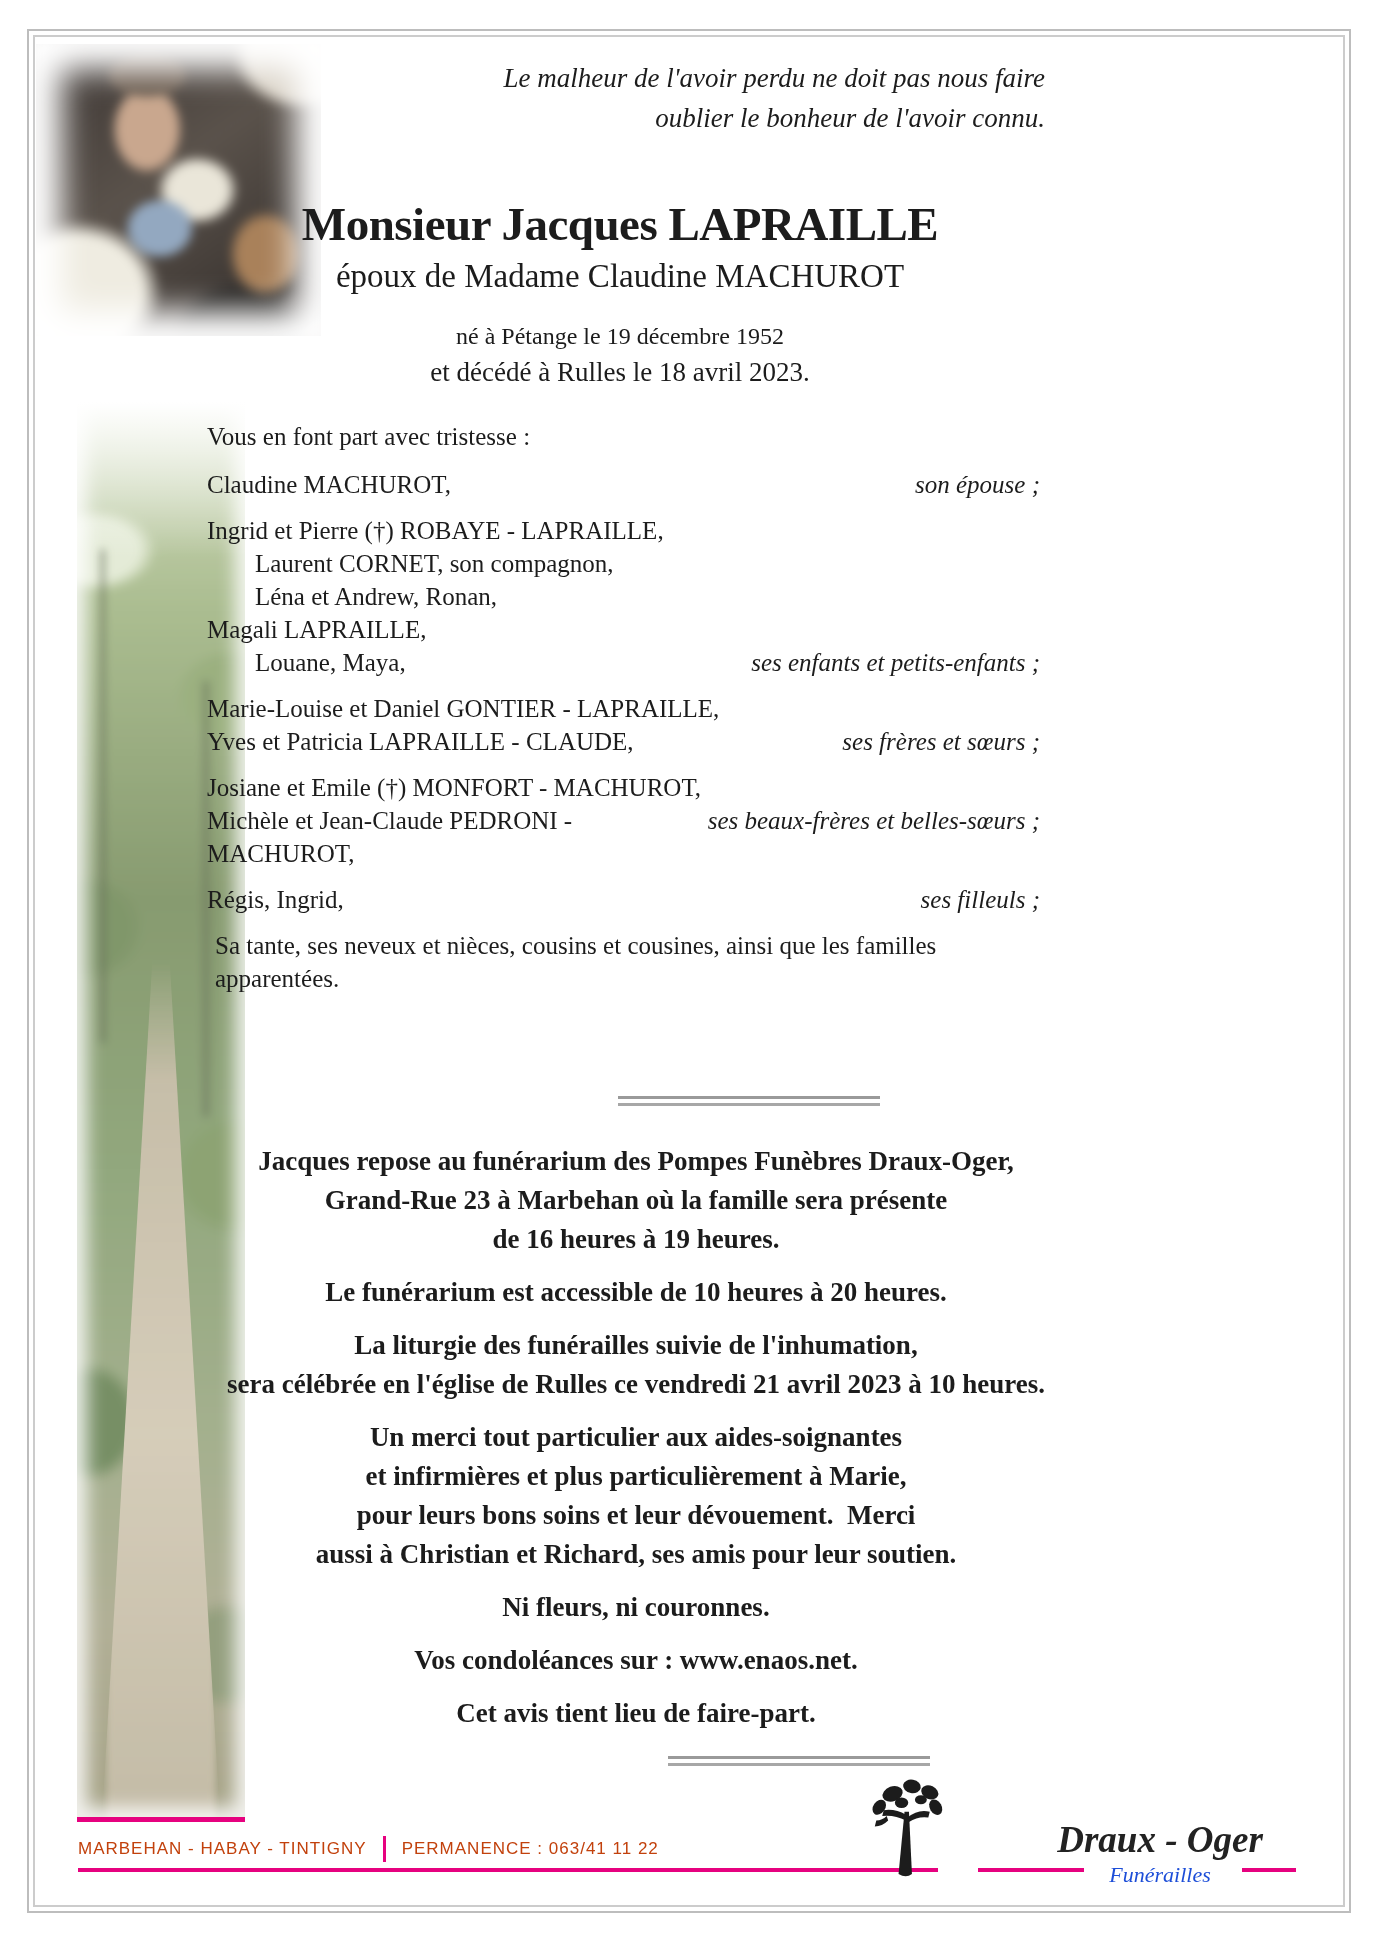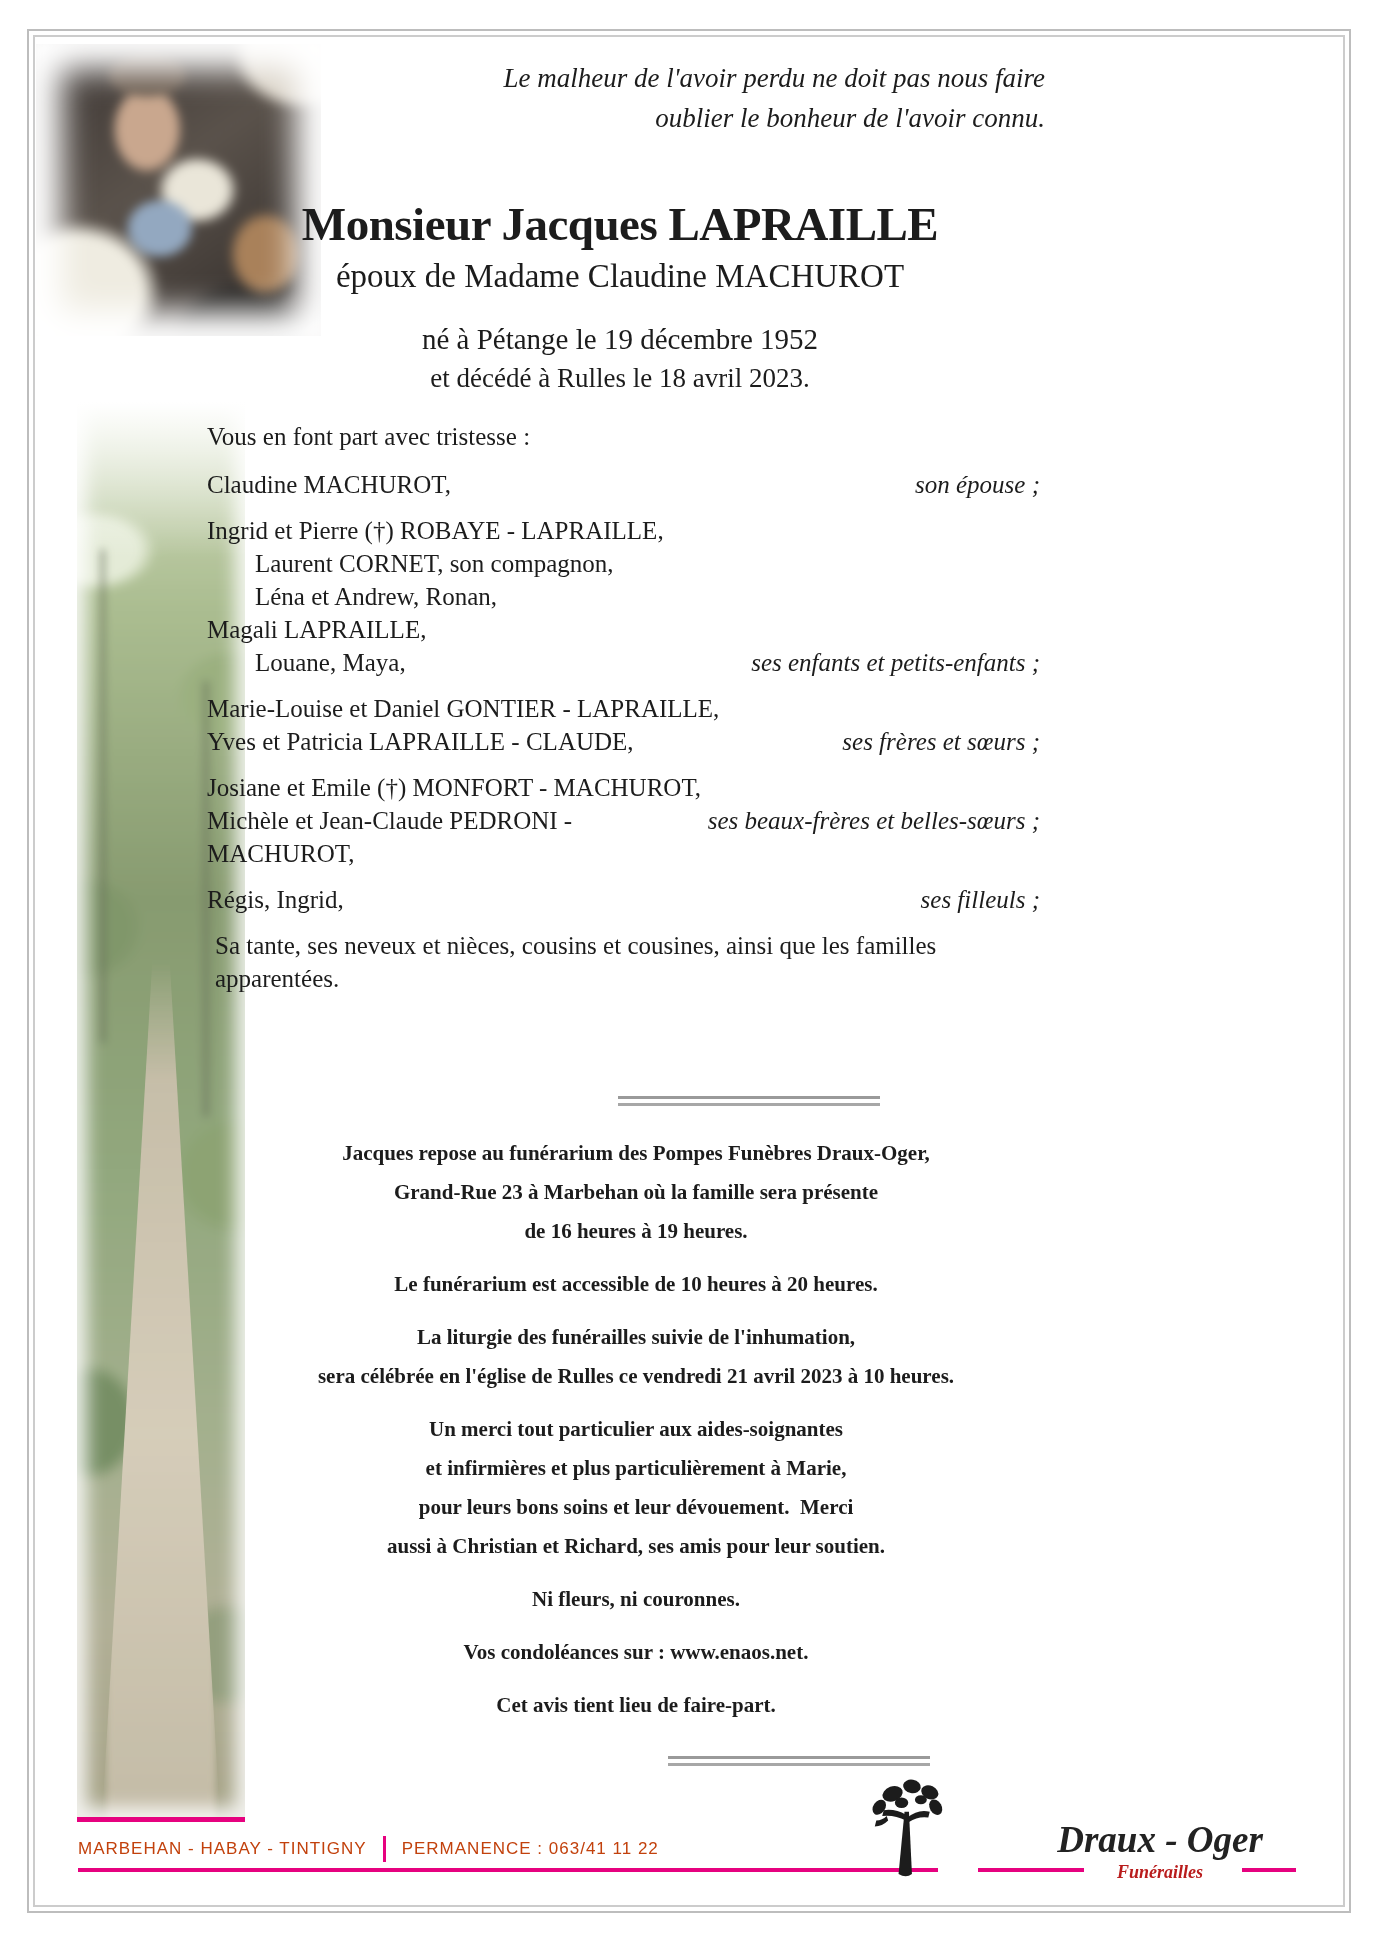--- a/index.html
+++ b/index.html
@@ -57,55 +57,55 @@
     box-shadow:inset 0 0 18px 10px rgba(255,255,255,.85);}
 
   
   .quote{position:absolute;top:58px;right:332px;text-align:right;font-style:italic;
          font-size:27px;line-height:40px;}
 
   
   .header-block{position:absolute;left:190px;top:198px;width:860px;text-align:center;}
   .header-block h1{margin:0;font-size:47px;line-height:52px;font-weight:bold;letter-spacing:-.5px;}
   .spouse-line{font-size:33px;margin-top:8px;}
-  .birth-line{font-size:29px;margin-top:28px;}
+  .birth-line{font-size:24px;margin-top:28px;}
   .death-line{font-size:27px;margin-top:7px;}
 
   
   .family-section{position:absolute;left:207px;top:420px;width:833px;font-size:25px;}
   .family-intro{margin:0 0 15px;line-height:33px;}
   .family-group{margin-bottom:13px;}
   .family-row{display:flex;justify-content:space-between;align-items:baseline;line-height:33px;}
   .family-row.indent .family-name{padding-left:48px;}
   .relation{font-style:italic;white-space:nowrap;padding-left:20px;}
   .family-closing{margin:8px;line-height:33px;}
 
   
   .sep{position:absolute;width:262px;height:4px;border-top:3px solid #9a9a9a;border-bottom:3px solid #a7a7a7;}
   .sep.top{left:618px;top:1096px;}
   .sep.bottom{left:668px;top:1756px;}
 
   
   .announcements{position:absolute;left:205px;top:1134px;width:862px;text-align:center;}
-  .announcement{margin:0 0 14px;font-weight:bold;font-size:21px;line-height:39px;}
+  .announcement{margin:8px 0 14px;font-weight:bold;font-size:27px;line-height:39px;}
 
   
   :root{--pink:#e6017f;}
   .footer-text{position:absolute;left:78px;top:1836px;display:flex;align-items:center;
     font-family:"Liberation Sans","DejaVu Sans",sans-serif;font-size:17px;letter-spacing:1px;color:#c2410c;}
   .footer-vbar{width:3px;height:26px;background:var(--pink);margin:0 16px;}
   .pink-seg{position:absolute;top:1868px;height:4px;background:var(--pink);}
   .seg1{left:78px;width:860px;}
   .seg2{left:978px;width:106px;}
   .seg3{left:1242px;width:54px;}
   .tree-logo{position:absolute;left:860px;top:1776px;width:92px;height:104px;}
   .brand-name{position:absolute;left:1040px;top:1820px;width:240px;text-align:center;
     font-style:italic;font-weight:bold;font-size:37px;line-height:40px;color:#222;}
   .brand-subtitle{position:absolute;left:1084px;top:1862px;width:152px;text-align:center;
-    font-style:italic;font-weight:bold;font-size:18px;color:#b91c1c;}
+    font-style:italic;font-weight:normal;font-size:22px;color:#1d4ed8;}
 </style>
 </head>
 <body>
 
 <div class="frame-outer">
   <div class="frame-inner"></div>
 </div>
 
 <div class="portrait">
   <div class="art"></div>

